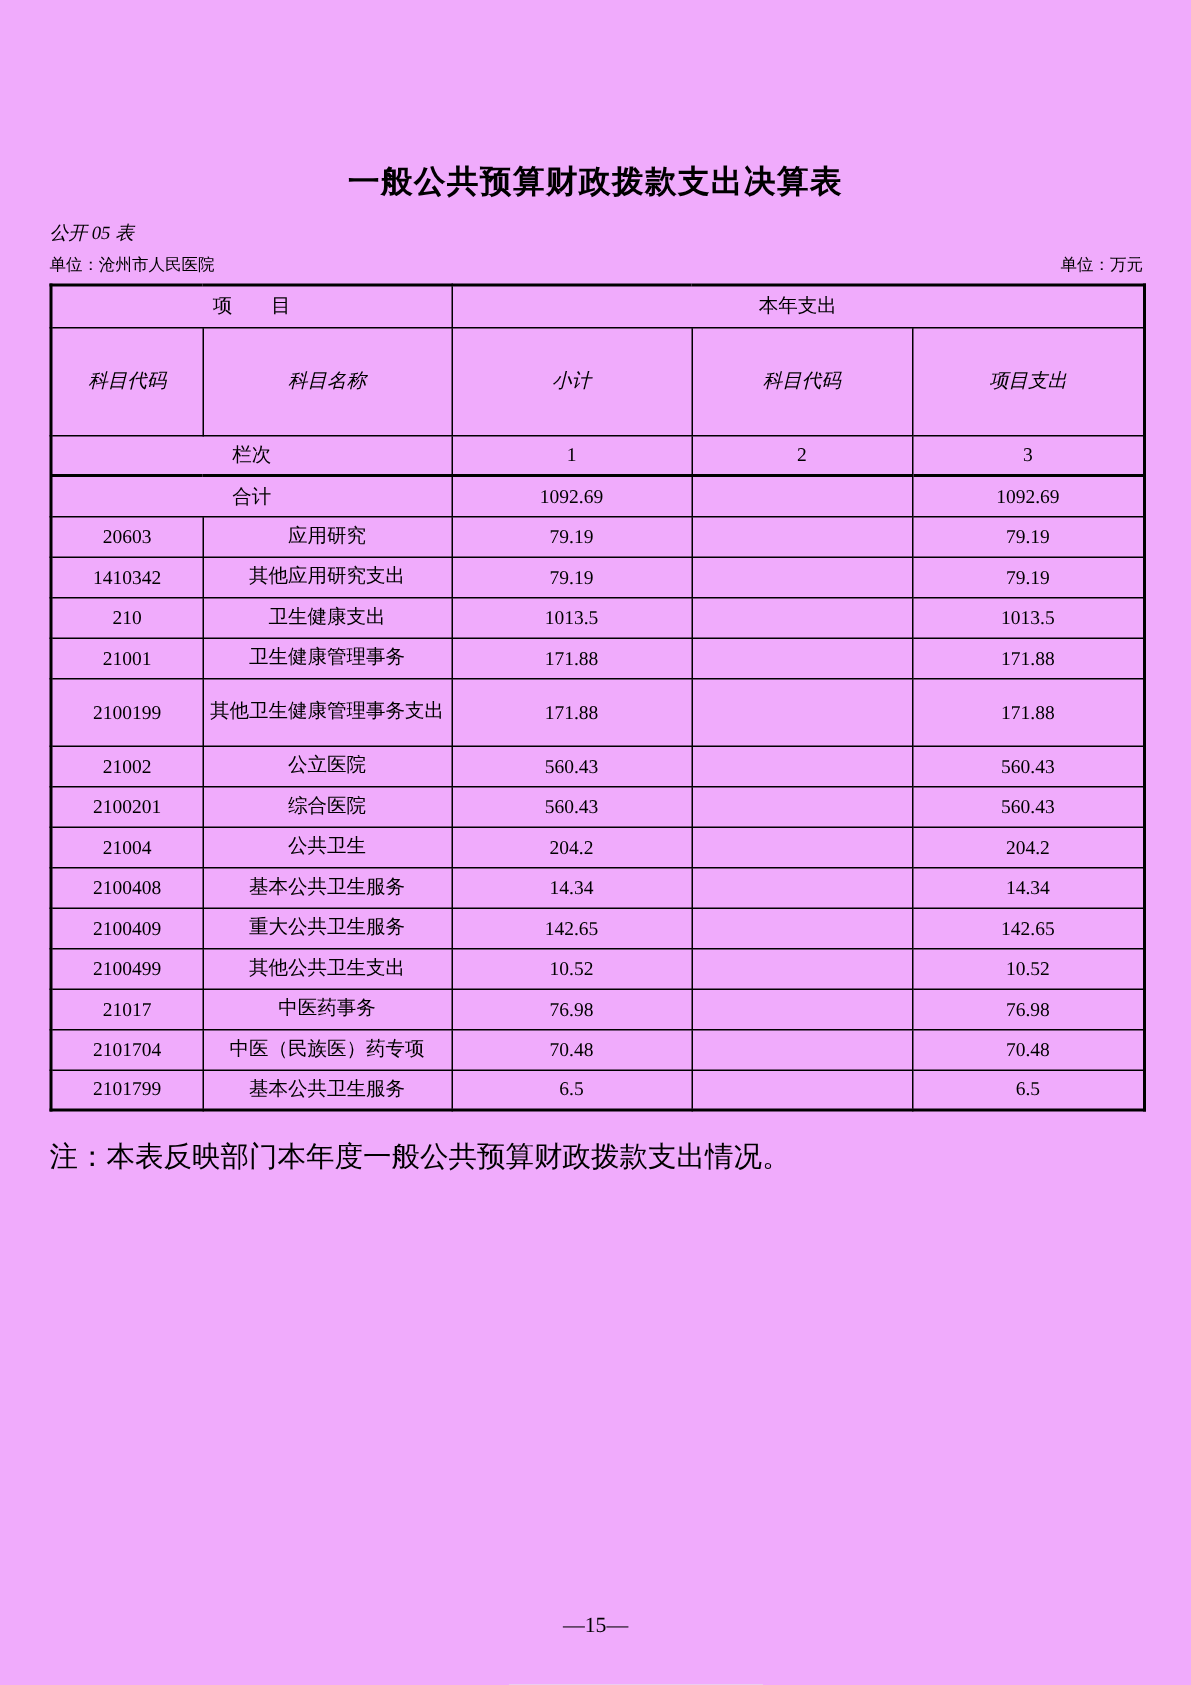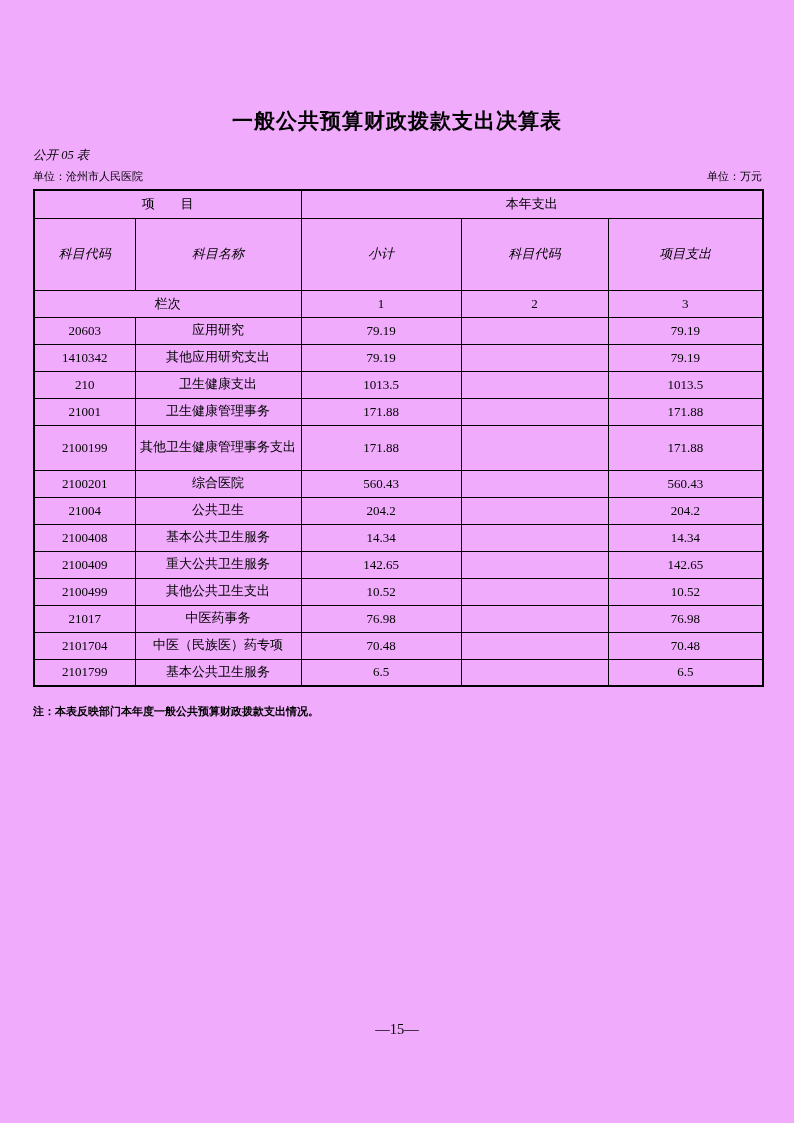--- a/index.html
+++ b/index.html
@@ -35,23 +35,23 @@
   }
   tr.hrow1 { height: 28px; }
   tr.hrow2 { height: 72px; font-style: italic; }
   tr.lanci-row { height: 27px; }
   tr.total-row { height: 27px; }
   tr.total-row td { border-top: 2px solid #000; }
   tr.data-row { height: 27px; }
   tr.data-row.tall { height: 45px; padding-left: 28px; }
   td.code-cell { text-align: left; padding-left: 3px; }
   td.name-cell { text-align: left; padding-left: 4px; padding-right: 3px; line-height: 1.45; }
-  .note { font-size: 11px; margin-top: 17px; font-weight: bold; }
+  .note { font-size: 19px; margin-top: 17px; }
   .page-num {
-    position: absolute; top: 1021px; left: 0; width: 100%;
+    position: absolute; top: 1076px; left: 0; width: 100%;
     text-align: center; font-size: 14.5px;
   }
 </style>
 </head>
 <body>
 
 <div class="page">
 
   <div class="title">一般公共预算财政拨款支出决算表</div>
 
@@ -82,20 +82,26 @@
           <th>小计</th>
           <th>科目代码</th>
           <th>项目支出</th>
         </tr>
         <tr class="lanci-row">
           <td colspan="2">栏次</td>
           <td>1</td>
           <td>2</td>
           <td>3</td>
         </tr>
+        <tr class="total-row">
+          <td colspan="2">合计</td>
+          <td>1092.69</td>
+          <td></td>
+          <td>1092.69</td>
+        </tr>
 
         <tr class="data-row">
           <td class="code-cell">20603</td>
           <td class="name-cell">应用研究</td>
           <td>79.19</td>
           <td></td>
           <td>79.19</td>
         </tr>
         <tr class="data-row">
           <td class="code-cell">1410342</td>
@@ -119,20 +125,27 @@
           <td>171.88</td>
         </tr>
         <tr class="data-row tall">
           <td class="code-cell">2100199</td>
           <td class="name-cell">其他卫生健康管理事务支出</td>
           <td>171.88</td>
           <td></td>
           <td>171.88</td>
         </tr>
         <tr class="data-row">
+          <td class="code-cell">21002</td>
+          <td class="name-cell">公立医院</td>
+          <td>560.43</td>
+          <td></td>
+          <td>560.43</td>
+        </tr>
+        <tr class="data-row">
           <td class="code-cell">2100201</td>
           <td class="name-cell">综合医院</td>
           <td>560.43</td>
           <td></td>
           <td>560.43</td>
         </tr>
         <tr class="data-row">
           <td class="code-cell">21004</td>
           <td class="name-cell">公共卫生</td>
           <td>204.2</td>

